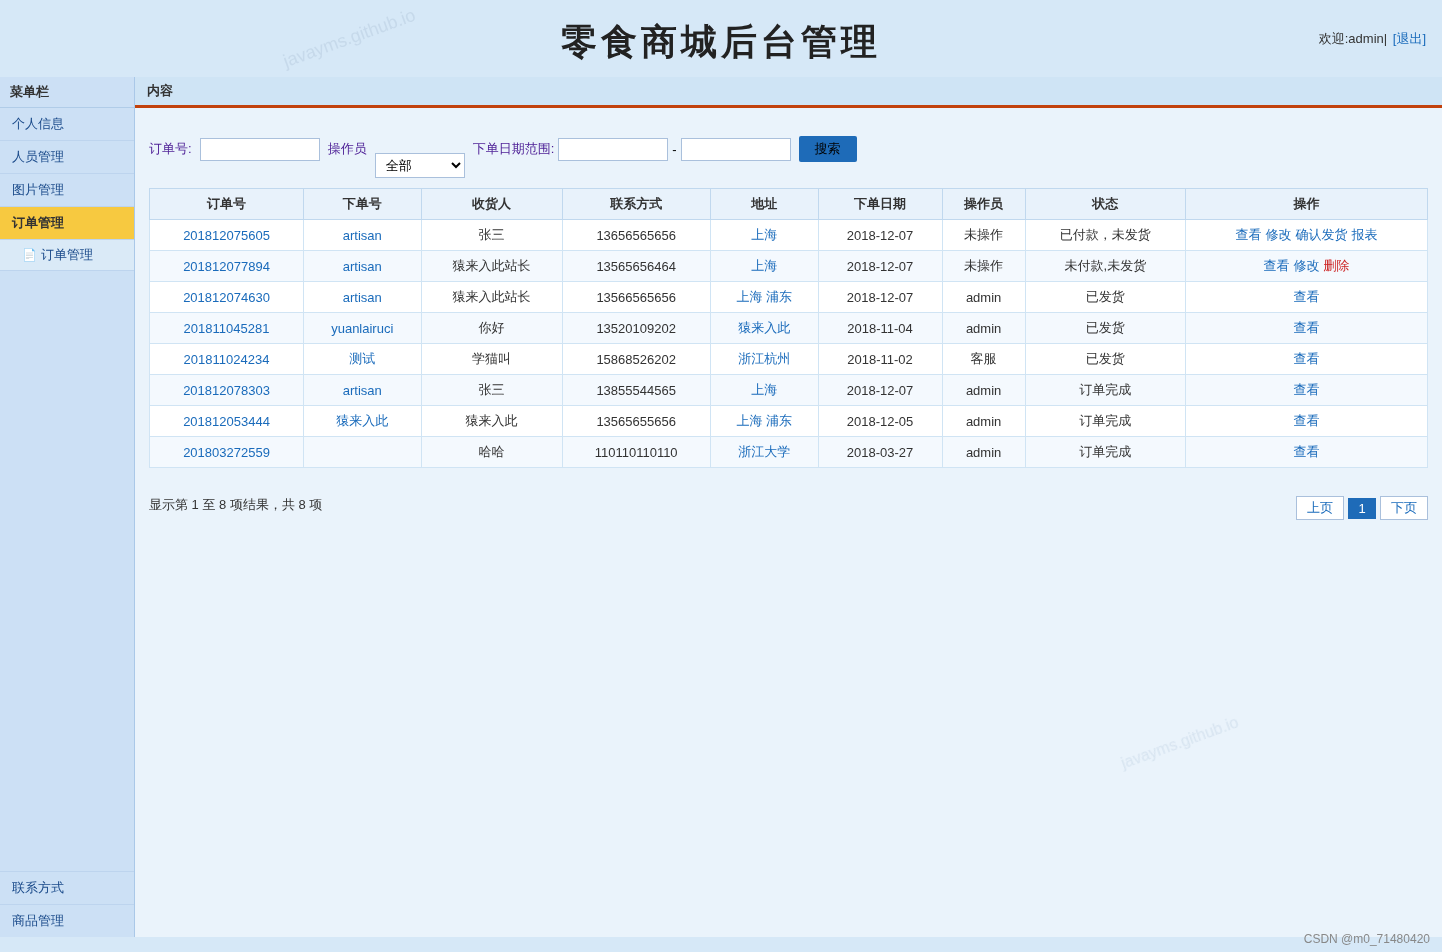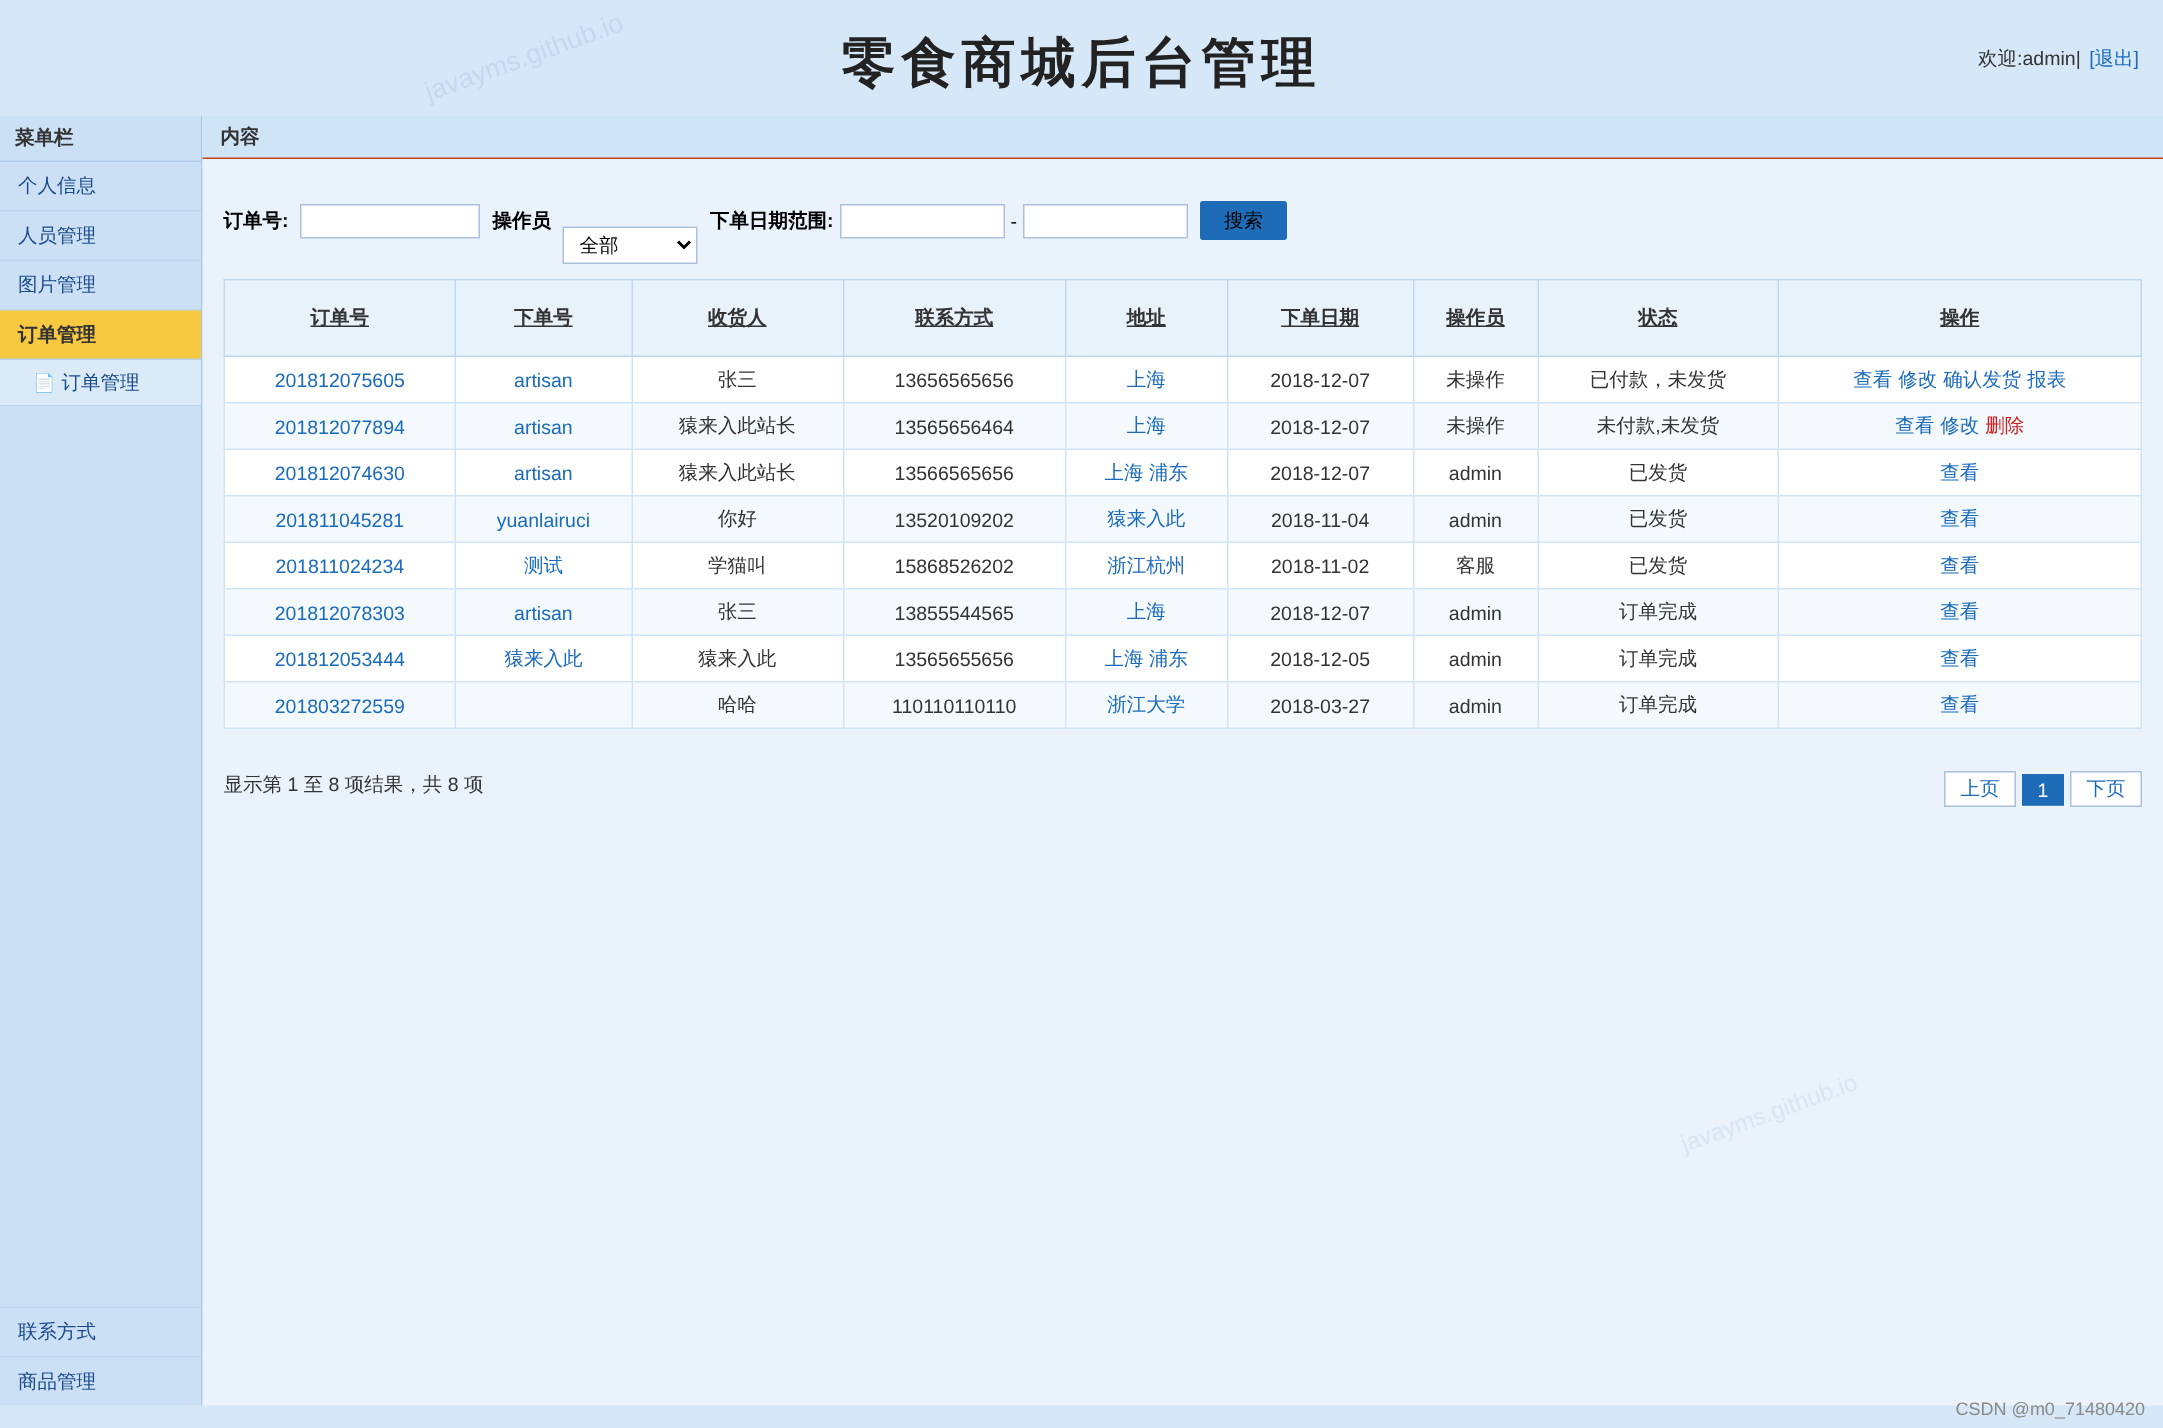--- a/index.html
+++ b/index.html
@@ -106,38 +106,37 @@
       flex: 1;
       background: #eaf3fb;
       padding: 0;
     }
     .content-header {
       background: #cfe4f5;
       padding: 5px 12px;
       font-size: 13px;
       font-weight: bold;
       color: #333;
-      border-bottom: 1px solid #c2410c;
+      border-bottom: 3px solid #c2410c;
     }
     .content-body {
       padding: 12px 14px;
     }
 
     
     .search-bar {
       display: flex;
       align-items: center;
       gap: 8px;
       margin-bottom: 10px;
       flex-wrap: wrap;
     }
     .search-bar label {
-      color: #000000;
-      font-size: 13px;
-      font-weight: bold;
+      color: #4c1d95;
+      font-size: 13px;
     }
     .search-bar input[type="text"] {
       border: 1px solid #aac0dc;
       padding: 3px 6px;
       font-size: 13px;
       width: 120px;
       background: #fff;
     }
     .search-bar select {
       border: 1px solid #aac0dc;
@@ -165,25 +164,24 @@
     
     .data-table {
       width: 100%;
       border-collapse: collapse;
       background: #fff;
       font-size: 13px;
     }
     .data-table th {
       background: #e8f2fb;
       border: 1px solid #c0d8ee;
-      padding: 16px 8px;
+      padding: 6px 8px;
       text-align: center;
       color: #333;
       font-weight: bold;
-      text-decoration: underline;
     }
     .data-table td {
       border: 1px solid #d0e4f4;
       padding: 6px 8px;
       text-align: center;
       color: #333;
     }
     .data-table tr:nth-child(even) td { background: #f4f9fe; }
 
     .action-link {

